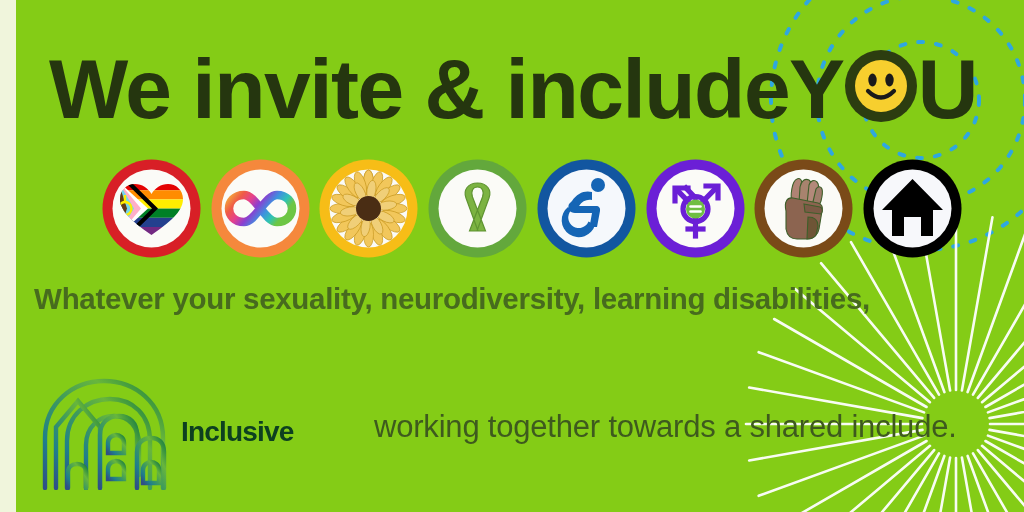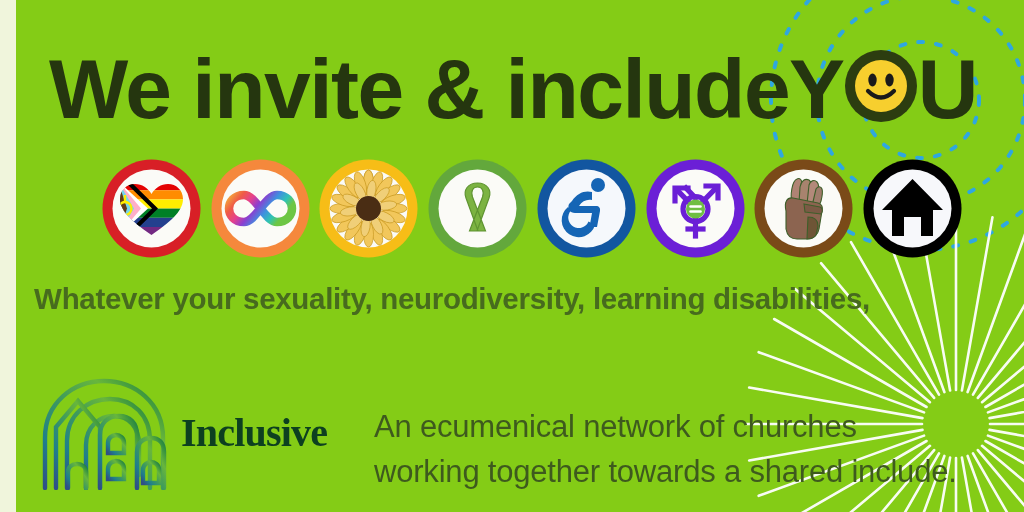--- a/index.html
+++ b/index.html
@@ -114,24 +114,23 @@
     gap: 14px;
   }
   .logo-mark {
     width: 125px;
     height: 115px;
     flex: 0 0 auto;
   }
   .logo-wordmark {
     color: #0d4020;
     font-weight: bold;
-    font-size: 40px;
+    font-size: 28px;
     line-height: 1.08;
     letter-spacing: -0.8px;
-    font-family: Liberation Serif, serif;
   }
   .logo-wordmark .w-line {
     display: block;
   }
 
   
   .tagline {
     position: absolute;
     left: 358px;
     top: 404px;
@@ -429,17 +428,16 @@
           <path d="M101 99 L117 99"></path>
         </g>
       </svg>
     </div>
     <div class="logo-wordmark">
       <span class="w-line">Inclusive</span>
     </div>
   </div>
 
   <div class="tagline">
-    <span class="t-line">An ecumenical network of churches</span>
     <span class="t-line">working together towards a shared include.</span>
   </div>
 
 </div>
 
 </body></html>

